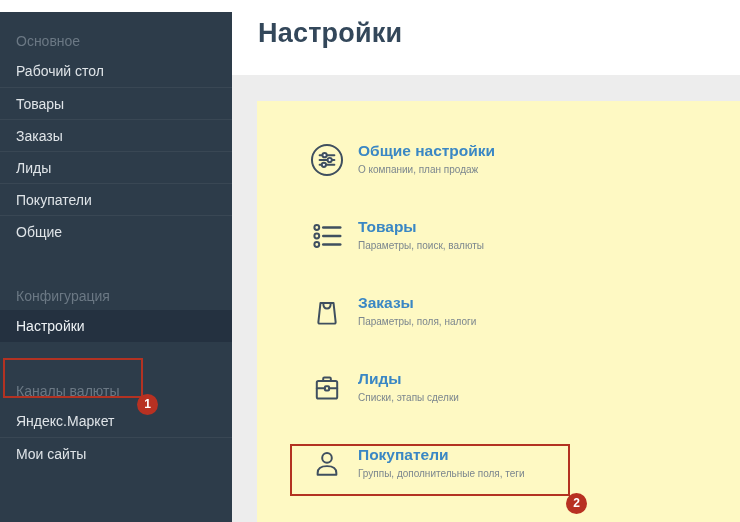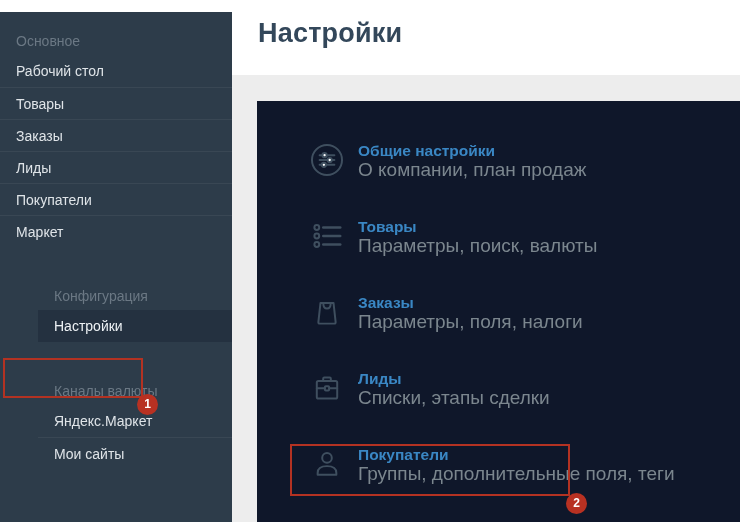--- a/index.html
+++ b/index.html
@@ -16,21 +16,21 @@
 
   
   .sidebar {
     position: absolute;
     left: 0; top: 12px;
     width: 232px;
     height: 522px;
     background: #2d3c4a;
     padding-top: 15px;
   }
-  .side-section + .side-section { margin-top: 35px; margin-left: 38px; }
+  .side-section + .side-section { margin-top: 35px; }
   .section-header {
     height: 28px;
     line-height: 28px;
     padding-left: 16px;
     color: #6b7884;
     font-size: 14px;
   }
   .nav-item {
     height: 32px;
     display: flex;
@@ -66,21 +66,21 @@
   .content-bg {
     position: absolute;
     left: 232px; top: 75px;
     width: 508px; height: 447px;
     background: #ededed;
   }
   .card {
     position: absolute;
     left: 257px; top: 101px;
     width: 483px; height: 421px;
-    background: #0f172a;
+    background: #fef9c3;
     padding: 42px 0 0 53px;
     display: flex;
     flex-direction: column;
     gap: 42px;
   }
   .menu-item {
     display: flex;
     align-items: center;
     height: 34px;
     cursor: pointer;
@@ -94,21 +94,21 @@
   .menu-icon svg { width: 34px; height: 34px; display: block; }
   .menu-text { display: flex; flex-direction: column; justify-content: center; }
   .menu-title {
     font-size: 15.5px;
     font-weight: 700;
     color: #3a87c4;
     line-height: 16px;
   }
   .menu-subtitle {
     margin-top: 4px;
-    font-size: 19px;
+    font-size: 10px;
     color: #7b868e;
     line-height: 14px;
   }
 
   
   .ann-rect {
     position: absolute;
     border: 2px solid #b33222;
     z-index: 10;
     pointer-events: none;
@@ -136,21 +136,21 @@
 <div class="stage">
 
   <aside class="sidebar">
     <div class="side-section">
       <div class="section-header">Основное</div>
       <div class="nav-item">Рабочий стол</div>
       <div class="nav-item">Товары</div>
       <div class="nav-item">Заказы</div>
       <div class="nav-item">Лиды</div>
       <div class="nav-item">Покупатели</div>
-      <div class="nav-item">Маркет</div>
+      <div class="nav-item">Общие</div>
     </div>
     <div class="side-section">
       <div class="section-header">Конфигурация</div>
       <div class="nav-item active">Настройки</div>
     </div>
     <div class="side-section">
       <div class="section-header">Каналы валюты</div>
       <div class="nav-item">Яндекс.Маркет</div>
       <div class="nav-item">Мои сайты</div>
     </div>

